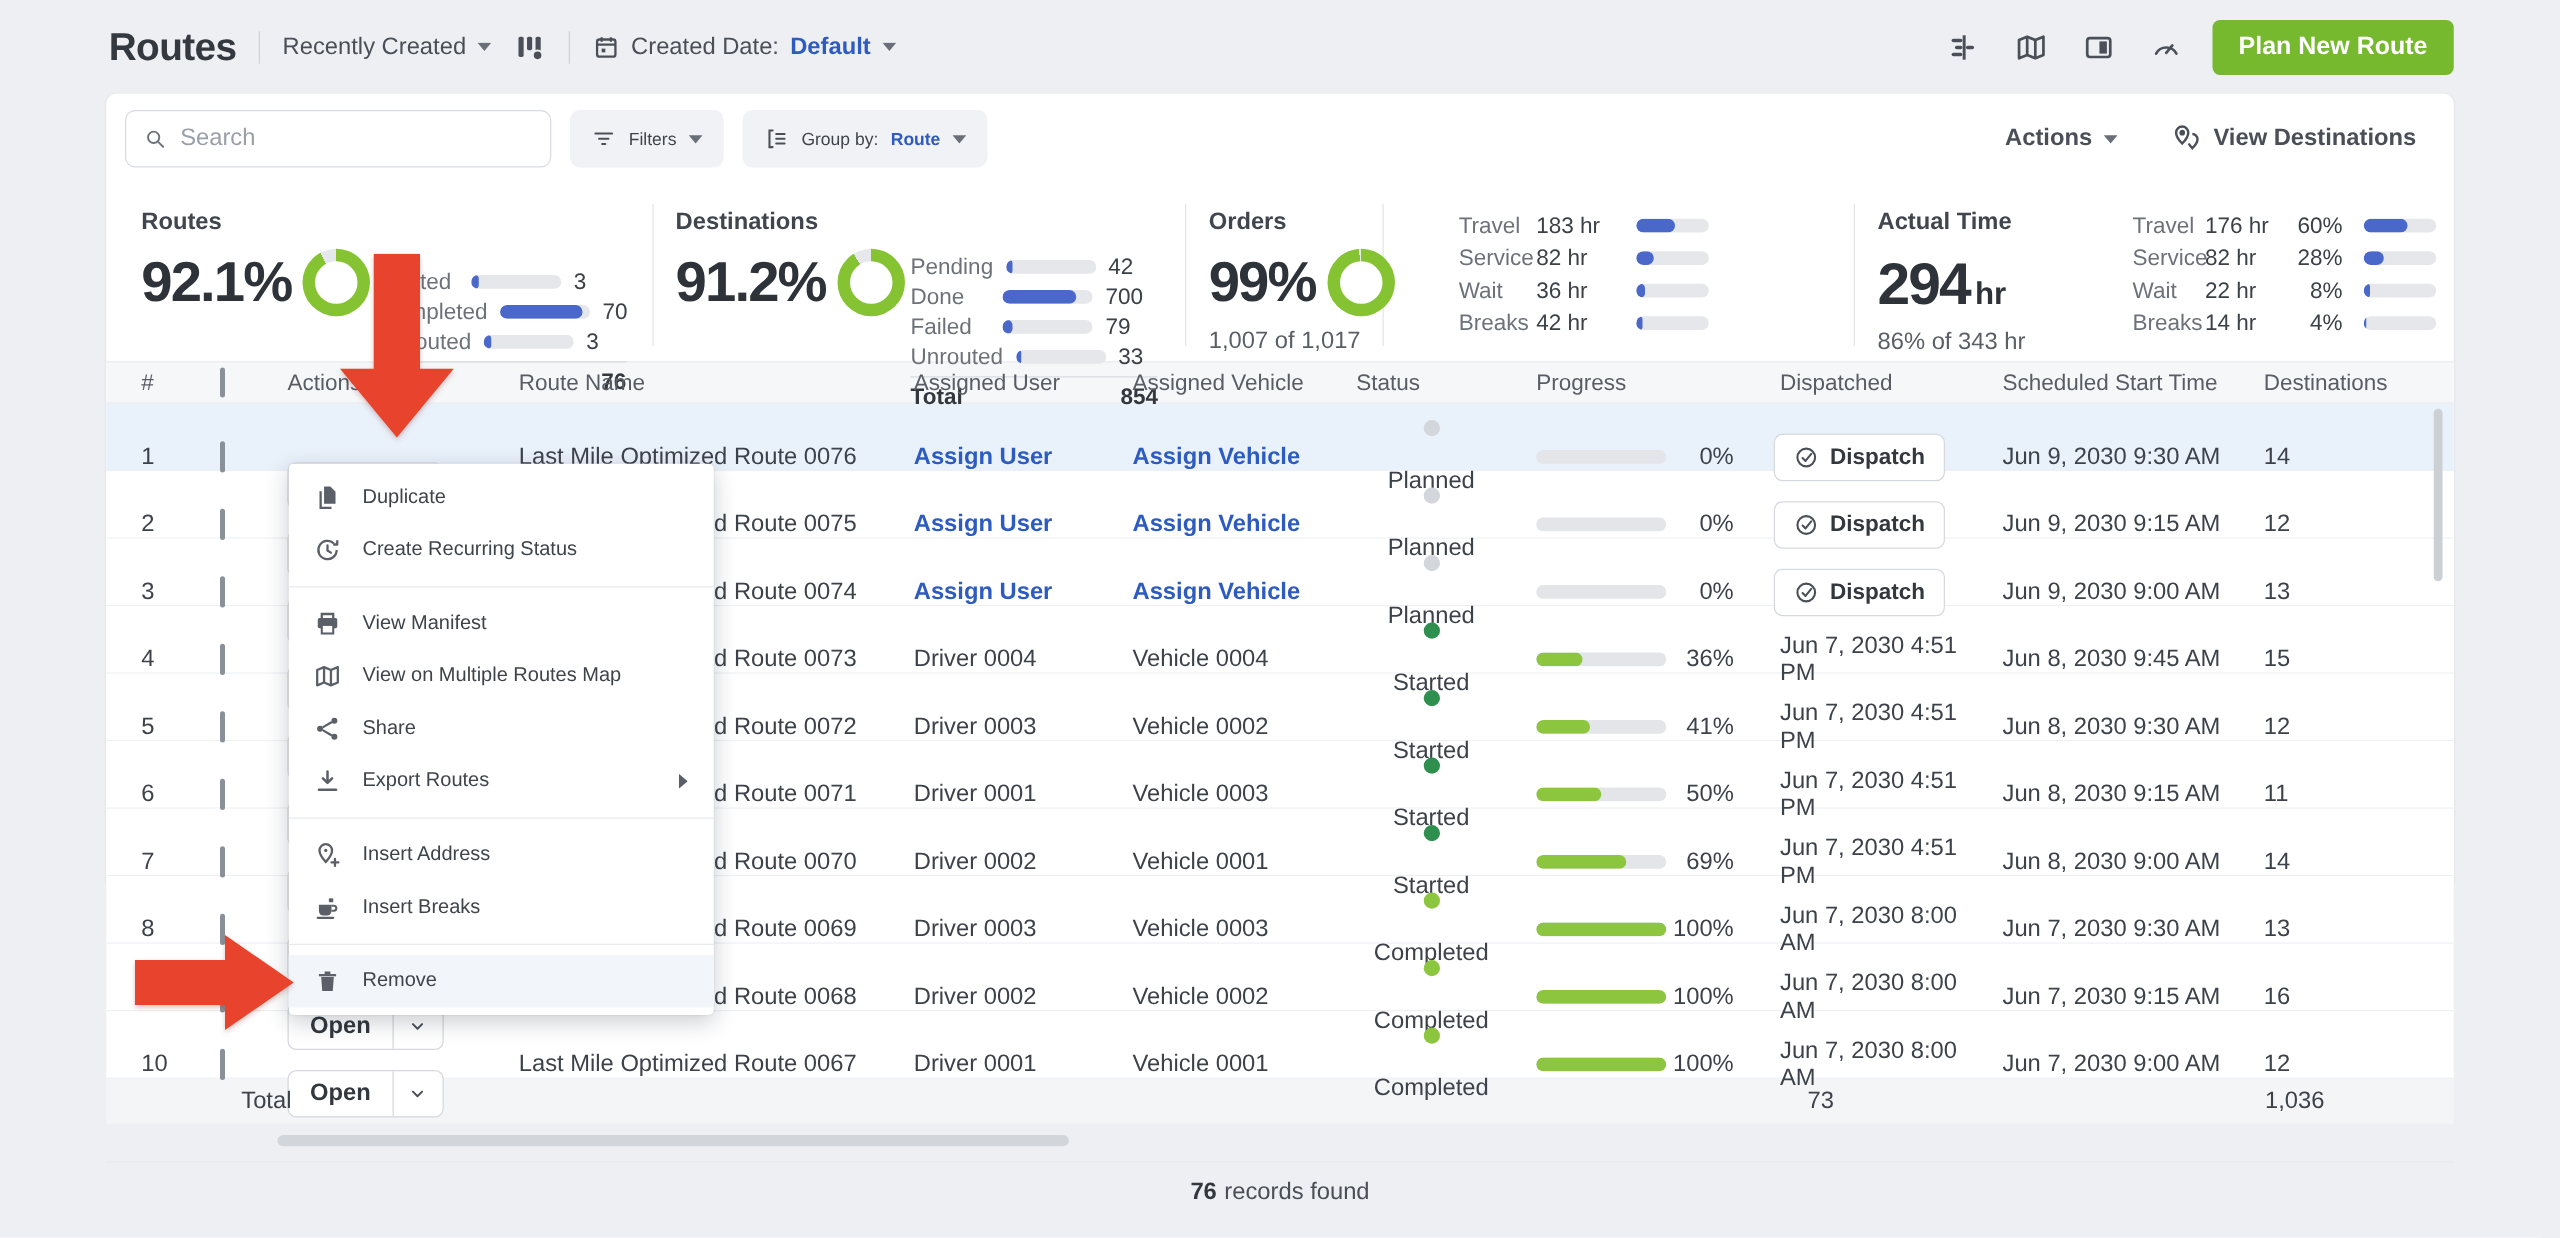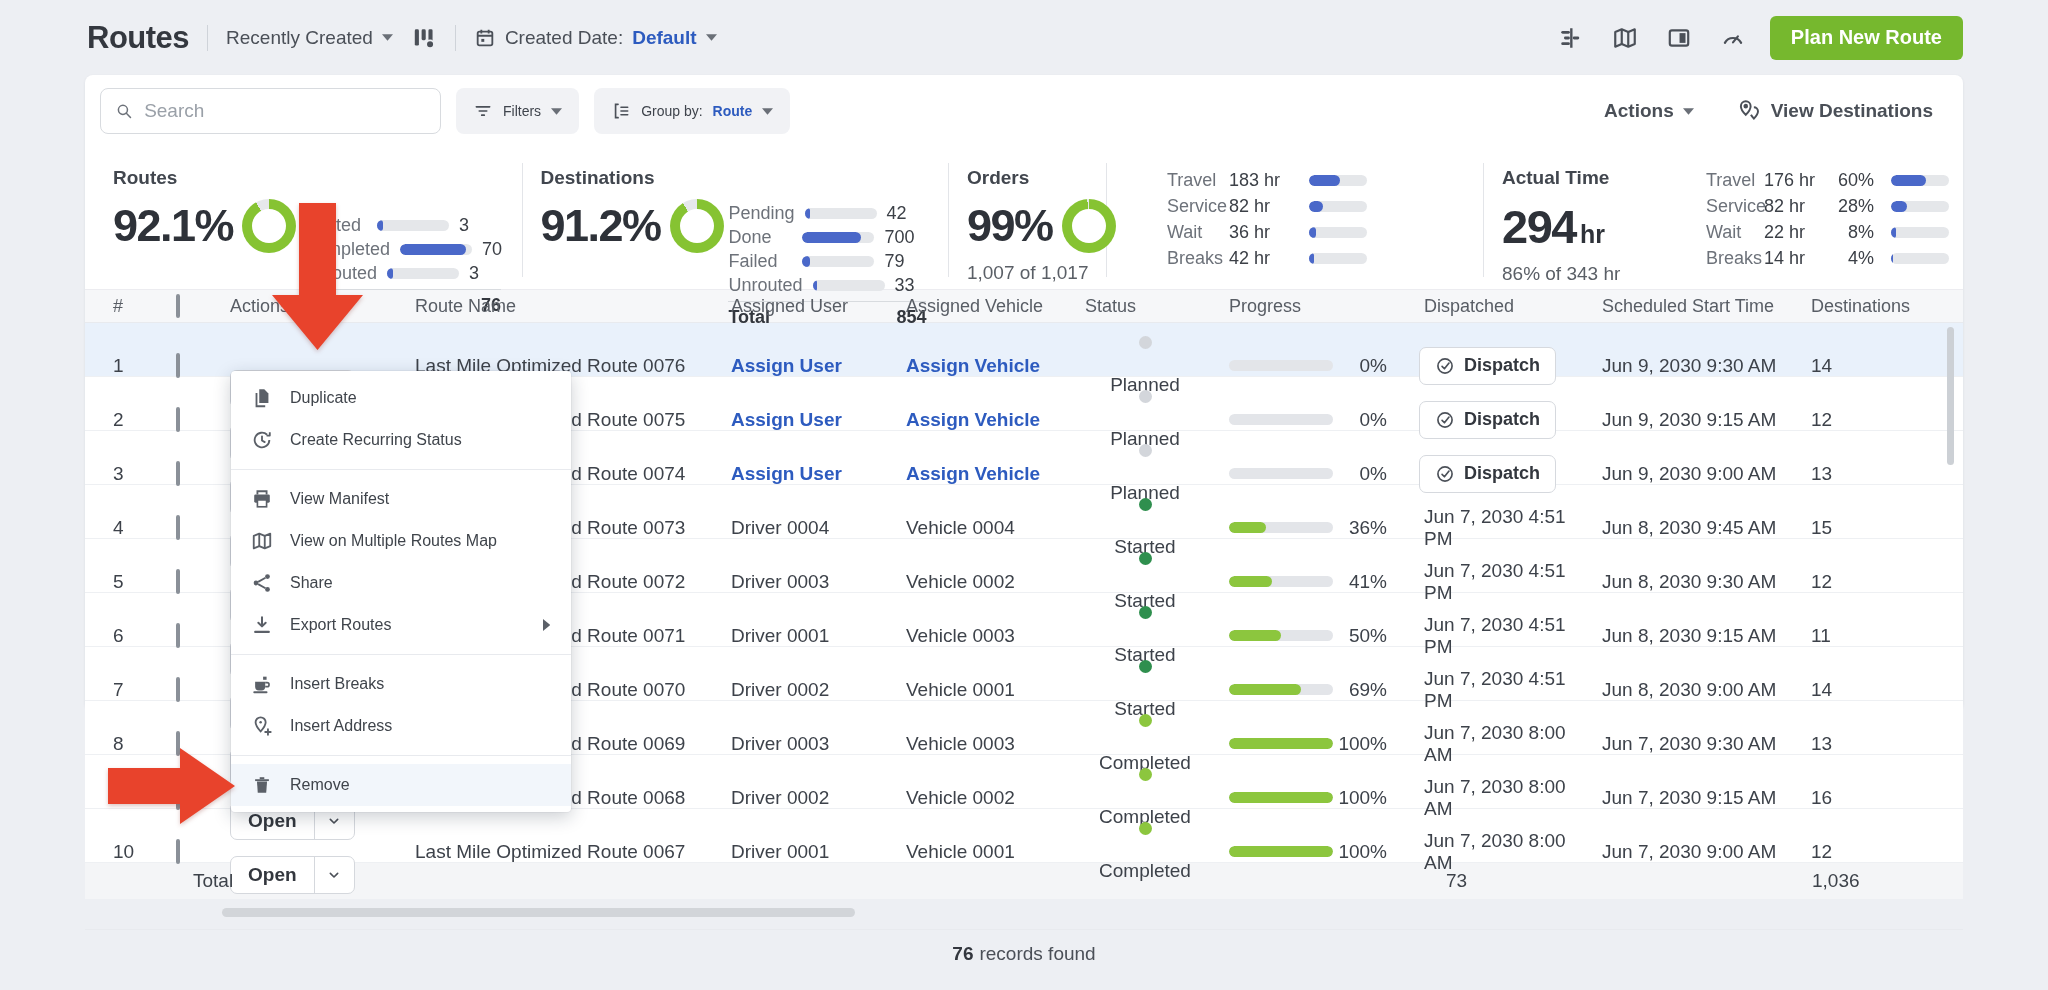--- a/index.html
+++ b/index.html
@@ -839,38 +839,38 @@
         <span>Export Routes</span>
         <span class="sub-caret">
           <svg viewBox="0 0 6 10" fill="currentColor">
             <path d="M0 0l6 5-6 5z"></path>
           </svg>
         </span>
       </div>
       <div class="menu-sep"></div>
       <div class="menu-item">
         <span class="icon i22">
+          <svg viewBox="0 0 24 24" fill="none" stroke="currentColor" stroke-width="2">
+            <path d="M10.5 2.5A5.5 5.5 0 0 1 16 8c0 4-5.5 10-5.5 10S5 12 5 8a5.5 5.5 0 0 1 5.5-5.5z"></path>
+            <circle cx="10.5" cy="8" r="1.4" fill="currentColor" stroke="none"></circle>
+            <path d="M18.5 15.5v6M15.5 18.5h6" stroke-linecap="round"></path>
+          </svg>
+        </span>
+        <span>Insert Address</span>
+      </div>
+      <div class="menu-item">
+        <span class="icon i22">
           <svg viewBox="0 0 24 24">
             <path d="M4.5 9.5h11v5.5a4 4 0 0 1-4 4h-3a4 4 0 0 1-4-4z" fill="currentColor"></path>
             <path d="M15.5 10.5h2a2.2 2.2 0 0 1 0 4.4h-2" fill="none" stroke="currentColor" stroke-width="1.8"></path>
             <path d="M3.5 21h13.5" stroke="currentColor" stroke-width="2" stroke-linecap="round"></path>
             <rect x="13.2" y="4" width="3.8" height="3.4" fill="currentColor"></rect>
           </svg>
         </span>
         <span>Insert Breaks</span>
-      </div>
-      <div class="menu-item">
-        <span class="icon i22">
-          <svg viewBox="0 0 24 24" fill="none" stroke="currentColor" stroke-width="2">
-            <path d="M10.5 2.5A5.5 5.5 0 0 1 16 8c0 4-5.5 10-5.5 10S5 12 5 8a5.5 5.5 0 0 1 5.5-5.5z"></path>
-            <circle cx="10.5" cy="8" r="1.4" fill="currentColor" stroke="none"></circle>
-            <path d="M18.5 15.5v6M15.5 18.5h6" stroke-linecap="round"></path>
-          </svg>
-        </span>
-        <span>Insert Address</span>
       </div>
       <div class="menu-sep"></div>
       <div class="menu-item hl">
         <span class="icon i22">
           <svg viewBox="0 0 24 24" fill="currentColor">
             <path d="M6.5 8.2h11l-.9 12.3H7.4z"></path>
             <rect x="9.5" y="3.5" width="5" height="2.2"></rect>
             <rect x="4.5" y="5.7" width="15" height="2"></rect>
           </svg>
         </span>

